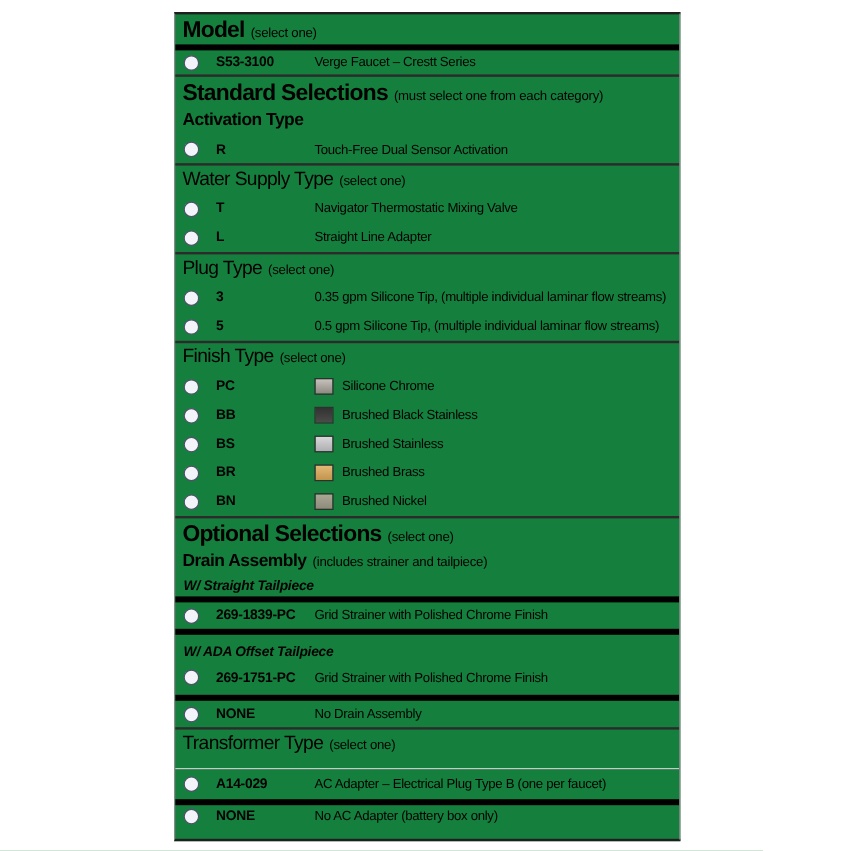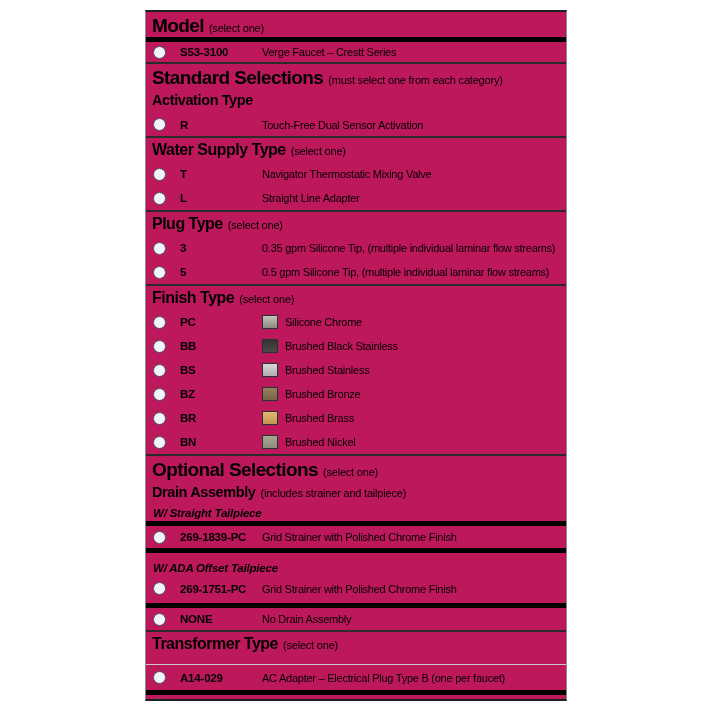--- a/index.html
+++ b/index.html
@@ -3,34 +3,34 @@
 <meta charset="utf-8">
 <style>
   html,body{margin:0;padding:0;}
   body{
     width:709px;height:709px;background:#ffffff;position:relative;
     font-family:"Liberation Sans", sans-serif;color:#000;
     -webkit-font-smoothing:antialiased;
   }
   .sheet{
     position:absolute;left:145px;top:10px;width:422px;height:691px;
-    box-sizing:border-box;background:#be185d;
+    box-sizing:border-box;background:#15803d;
     border-left:1px solid #8a8a8a;border-right:1px solid #8a8a8a;
     border-top:2px solid #1f1f1f;border-bottom:2px solid #1f1f1f;
     overflow:hidden;
   }
   .section{border-top:2px solid #2b2b2b;}
   .section:first-child{border-top:none;}
 
   .hdr{display:flex;align-items:baseline;padding-left:6px;box-sizing:border-box;}
   .hdr.h-lg{height:25px;padding-top:3px;}
   .hdr.h-md{height:24px;padding-top:3px;}
   .hdr.h-sm{height:23px;padding-top:2px;}
   .title-lg{font-size:19px;font-weight:bold;letter-spacing:-0.6px;}
-  .title-md{font-size:16px;font-weight:bold;letter-spacing:-0.5px;}
+  .title-md{font-size:16px;font-weight:normal;letter-spacing:-0.5px;}
   .title-sm{font-size:14.5px;font-weight:bold;letter-spacing:-0.4px;}
   .note{font-size:11px;font-weight:normal;letter-spacing:-0.2px;margin-left:5px;}
 
   .row{display:flex;align-items:center;height:24px;padding-left:7px;box-sizing:border-box;}
   .row.tall{height:27px;}
   .radio{
     width:13px;height:13px;border-radius:50%;box-sizing:border-box;
     border:1.5px solid #4d5268;background:#f3f3fa;flex:none;cursor:pointer;
   }
   .code{font-weight:bold;font-size:11.5px;letter-spacing:-0.2px;margin-left:14px;width:82px;flex:none;white-space:nowrap;}
@@ -131,28 +131,20 @@
     <div class="row">
       <span class="radio"></span>
       <span class="code">BS</span>
       <span class="desc">
           <span class="swatch" style="background: linear-gradient(rgb(216, 216, 218), rgb(174, 174, 178));"></span>
           <span>Brushed Stainless</span>
         </span>
     </div>
     <div class="row">
       <span class="radio"></span>
-      <span class="code">BZ</span>
-      <span class="desc">
-          <span class="swatch" style="background: linear-gradient(rgb(152, 129, 95), rgb(122, 100, 74));"></span>
-          <span>Brushed Bronze</span>
-        </span>
-    </div>
-    <div class="row">
-      <span class="radio"></span>
       <span class="code">BR</span>
       <span class="desc">
           <span class="swatch" style="background: linear-gradient(rgb(227, 185, 117), rgb(194, 149, 78));"></span>
           <span>Brushed Brass</span>
         </span>
     </div>
     <div class="row">
       <span class="radio"></span>
       <span class="code">BN</span>
       <span class="desc">

